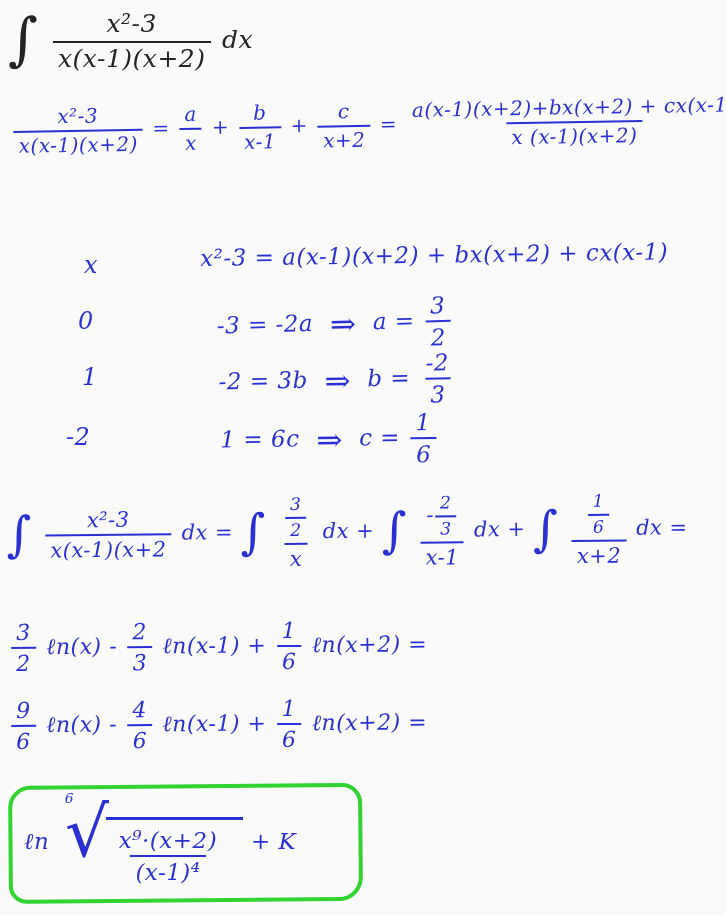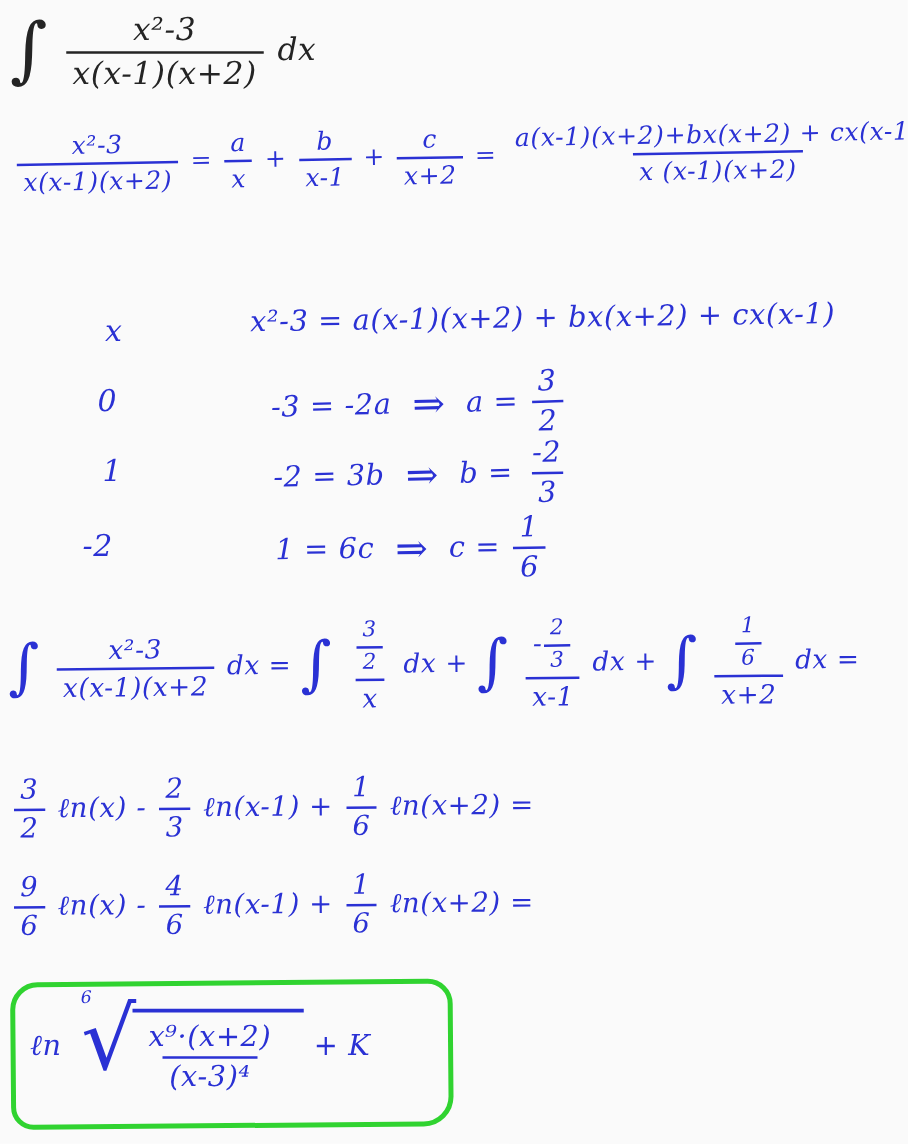--- a/index.html
+++ b/index.html
@@ -61,21 +61,21 @@
     font-style: normal;
     font-size: 3.0em;
     line-height: 1;
     font-weight: 300;
     margin-left: -0.08em;
   }
   .root .rad {
     border-top: 3px solid currentColor;
     padding: 7px 18px 2px 5px;
     margin-left: -0.16em;
-    margin-top: 9px;
+    margin-top: 19px;
     display: inline-block;
   }
   .answer-box {
     position: absolute;
     border: 4px solid;
     border-radius: 22px 20px 24px 18px;
     transform-origin: left top;
   }
 </style>
 </head>
@@ -160,16 +160,16 @@
       </span> ℓn(x-1) + <span class="frac">
         <span class="num">1</span>
         <span class="den">6</span>
       </span> ℓn(x+2) =</div>
     <div class="answer-box" style="left: 8px; top: 786px; width: 354px; height: 118px; border-color: rgb(48, 211, 48); transform: rotate(-0.5deg);"></div>
     <div class="math-line" style="left: 24px; top: 798px; font-size: 23px; color: rgb(42, 49, 212); transform: rotate(0deg);">ℓn <span class="root">
         <span class="deg">6</span>
         <span class="radsym">√</span>
         <span class="rad"><span class="frac">
             <span class="num">x⁹·(x+2)</span>
-            <span class="den">(x-3)⁴</span>
+            <span class="den">(x-1)⁴</span>
           </span></span>
       </span> + K</div>
   </div>
 
 </body></html>

